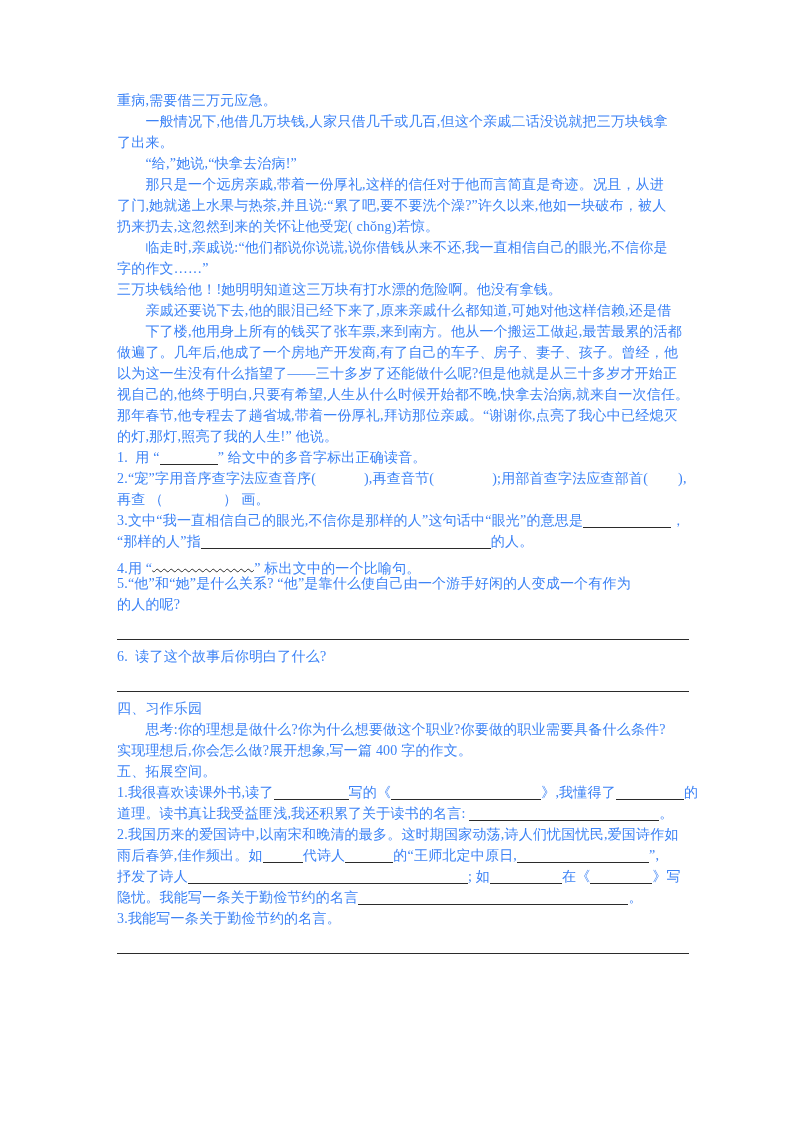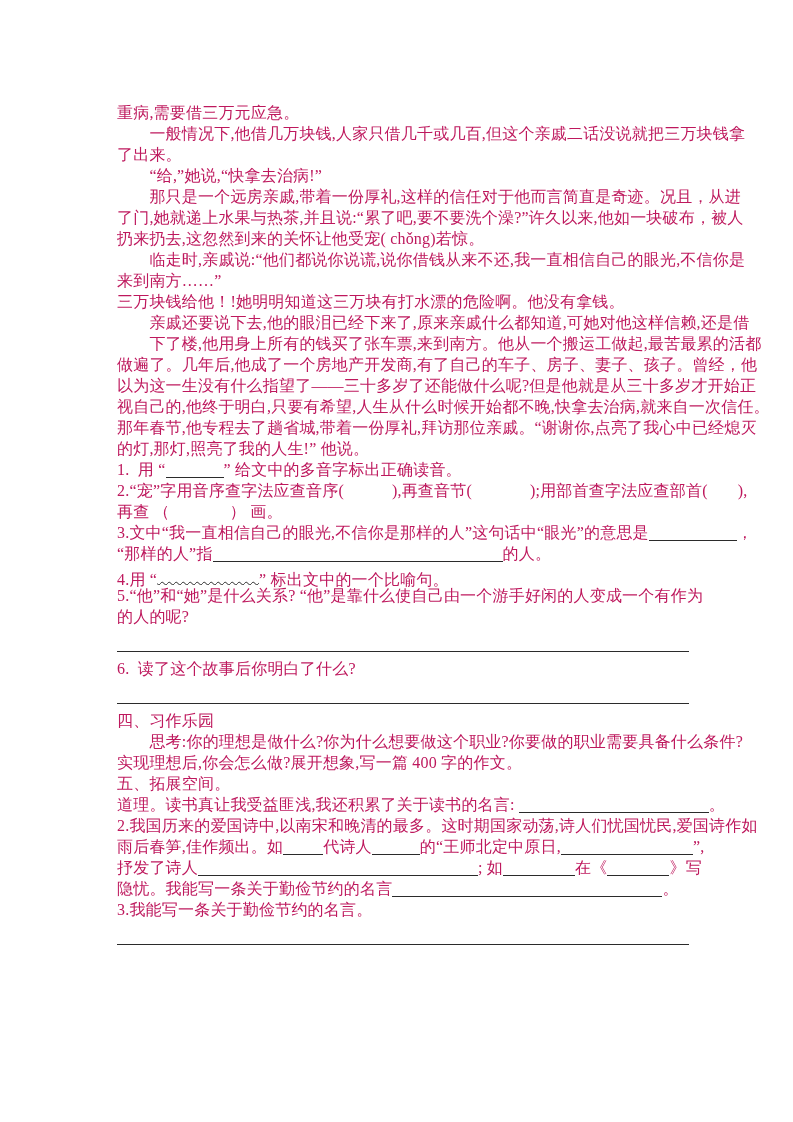--- a/index.html
+++ b/index.html
@@ -8,25 +8,25 @@
     position: relative;
     width: 793px;
     height: 1122px;
     background: #ffffff;
     overflow: hidden;
     font-family: "Liberation Serif", "DejaVu Serif", serif;
   }
   .doc {
     position: absolute;
     left: 117px;
-    top: 102px;
+    top: 90px;
     width: 572px;
-    font-size: 16px;
+    font-size: 14px;
     line-height: 21px;
-    color: #be185d;
+    color: #3b82f6;
   }
   .line {
     white-space: nowrap;
     height: 21px;
   }
   .line.rule {
     height: 24px;
     border-bottom: 1px solid #2b2b2b;
     margin-bottom: 6px;
   }
@@ -58,21 +58,21 @@
 <div class="page">
   <div class="doc" id="doc-root">
       <div class="line"><span class="t">重病,需要借三万元应急。</span></div>
       <div class="line"><span class="t">　　一般情况下,他借几万块钱,人家只借几千或几百,但这个亲戚二话没说就把三万块钱拿</span></div>
       <div class="line"><span class="t">了出来。</span></div>
       <div class="line"><span class="t">　　“给,”她说,“快拿去治病!”</span></div>
       <div class="line"><span class="t">　　那只是一个远房亲戚,带着一份厚礼,这样的信任对于他而言简直是奇迹。况且，从进</span></div>
       <div class="line"><span class="t">了门,她就递上水果与热茶,并且说:“累了吧,要不要洗个澡?”许久以来,他如一块破布，被人</span></div>
       <div class="line"><span class="t">扔来扔去,这忽然到来的关怀让他受宠( chǒng)若惊。</span></div>
       <div class="line"><span class="t">　　临走时,亲戚说:“他们都说你说谎,说你借钱从来不还,我一直相信自己的眼光,不信你是</span></div>
-      <div class="line"><span class="t">来到南方……”</span></div>
+      <div class="line"><span class="t">字的作文……”</span></div>
       <div class="line"><span class="t">三万块钱给他！!她明明知道这三万块有打水漂的危险啊。他没有拿钱。</span></div>
       <div class="line"><span class="t">　　亲戚还要说下去,他的眼泪已经下来了,原来亲戚什么都知道,可她对他这样信赖,还是借</span></div>
       <div class="line"><span class="t">　　下了楼,他用身上所有的钱买了张车票,来到南方。他从一个搬运工做起,最苦最累的活都</span></div>
       <div class="line"><span class="t">做遍了。几年后,他成了一个房地产开发商,有了自己的车子、房子、妻子、孩子。曾经，他</span></div>
       <div class="line"><span class="t">以为这一生没有什么指望了——三十多岁了还能做什么呢?但是他就是从三十多岁才开始正</span></div>
       <div class="line"><span class="t">视自己的,他终于明白,只要有希望,人生从什么时候开始都不晚,快拿去治病,就来自一次信任。</span></div>
       <div class="line"><span class="t">那年春节,他专程去了趟省城,带着一份厚礼,拜访那位亲戚。“谢谢你,点亮了我心中已经熄灭</span></div>
       <div class="line"><span class="t">的灯,那灯,照亮了我的人生!” 他说。</span></div>
       <div class="line"><span class="t">1.&nbsp; 用 “</span><span class="blank" style="width: 58px;"></span><span class="t">” 给文中的多音字标出正确读音。</span></div>
       <div class="line"><span class="t">2.“宠”字用音序查字法应查音序(</span><span class="gap" style="width: 48px;"></span><span class="t">),再查音节(</span><span class="gap" style="width: 58px;"></span><span class="t">);用部首查字法应查部首(</span><span class="gap" style="width: 30px;"></span><span class="t">),</span></div>
@@ -82,20 +82,21 @@
       <div class="line"><span class="t">4.用 “</span><span class="wavy" style="width: 102px;">&nbsp;&nbsp;&nbsp;&nbsp;&nbsp;&nbsp;&nbsp;&nbsp;&nbsp;&nbsp;&nbsp;&nbsp;&nbsp;&nbsp;&nbsp;&nbsp;&nbsp;&nbsp;&nbsp;&nbsp;&nbsp;&nbsp;&nbsp;&nbsp;&nbsp;&nbsp;&nbsp;&nbsp;&nbsp;&nbsp;</span><span class="t">” 标出文中的一个比喻句。</span></div>
       <div class="line"><span class="t">5.“他”和“她”是什么关系? “他”是靠什么使自己由一个游手好闲的人变成一个有作为</span></div>
       <div class="line"><span class="t">的人的呢?</span></div>
       <div class="line rule"></div>
       <div class="line"><span class="t">6.&nbsp; 读了这个故事后你明白了什么?</span></div>
       <div class="line rule"></div>
       <div class="line"><span class="t">四、习作乐园</span></div>
       <div class="line"><span class="t">　　思考:你的理想是做什么?你为什么想要做这个职业?你要做的职业需要具备什么条件?</span></div>
       <div class="line"><span class="t">实现理想后,你会怎么做?展开想象,写一篇 400 字的作文。</span></div>
       <div class="line"><span class="t">五、拓展空间。</span></div>
+      <div class="line"><span class="t">1.我很喜欢读课外书,读了</span><span class="blank" style="width: 75px;"></span><span class="t">写的《</span><span class="blank" style="width: 150px;"></span><span class="t">》,我懂得了</span><span class="blank" style="width: 68px;"></span><span class="t">的</span></div>
       <div class="line"><span class="t">道理。读书真让我受益匪浅,我还积累了关于读书的名言: </span><span class="blank" style="width: 190px;"></span><span class="t">。</span></div>
       <div class="line"><span class="t">2.我国历来的爱国诗中,以南宋和晚清的最多。这时期国家动荡,诗人们忧国忧民,爱国诗作如</span></div>
       <div class="line"><span class="t">雨后春笋,佳作频出。如</span><span class="blank" style="width: 40px;"></span><span class="t">代诗人</span><span class="blank" style="width: 48px;"></span><span class="t">的“王师北定中原日,</span><span class="blank" style="width: 132px;"></span><span class="t">”,</span></div>
       <div class="line"><span class="t">抒发了诗人</span><span class="blank" style="width: 280px;"></span><span class="t">; 如</span><span class="blank" style="width: 72px;"></span><span class="t">在《</span><span class="blank" style="width: 62px;"></span><span class="t">》写</span></div>
       <div class="line"><span class="t">隐忧。我能写一条关于勤俭节约的名言</span><span class="blank" style="width: 270px;"></span><span class="t">。</span></div>
       <div class="line"><span class="t">3.我能写一条关于勤俭节约的名言。</span></div>
       <div class="line rule"></div>
     </div>
 </div>
 

